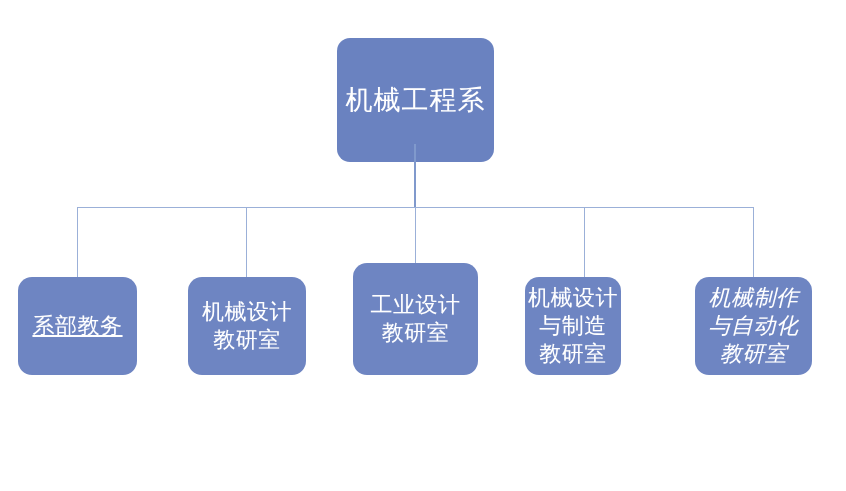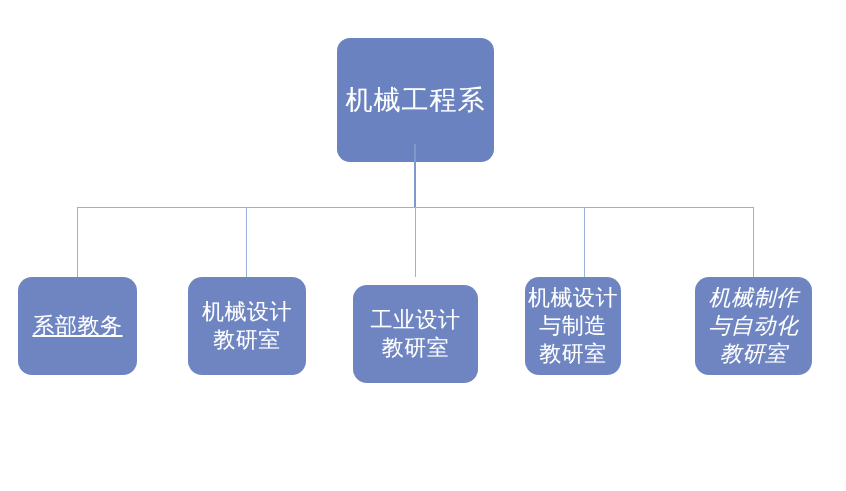--- a/index.html
+++ b/index.html
@@ -82,21 +82,21 @@
 
   <div class="node leaf" style="left:18px; top:277px; width:119px; height:98px;text-decoration:underline;">
     <span class="node-text">系部教务</span>
   </div>
 
   <div class="node leaf" style="left:188px; top:277px; width:118px; height:98px;">
     <span class="node-text">机械设计
 教研室</span>
   </div>
 
-  <div class="node leaf" style="left:353px; top:285px; width:125px; height:98px;">
+  <div class="node leaf" style="left:353px; top:263px; width:125px; height:112px;">
     <span class="node-text">工业设计
 教研室</span>
   </div>
 
   <div class="node leaf" style="left:525px; top:277px; width:96px; height:98px;">
     <span class="node-text">机械设计
 与制造
 教研室</span>
   </div>
 

